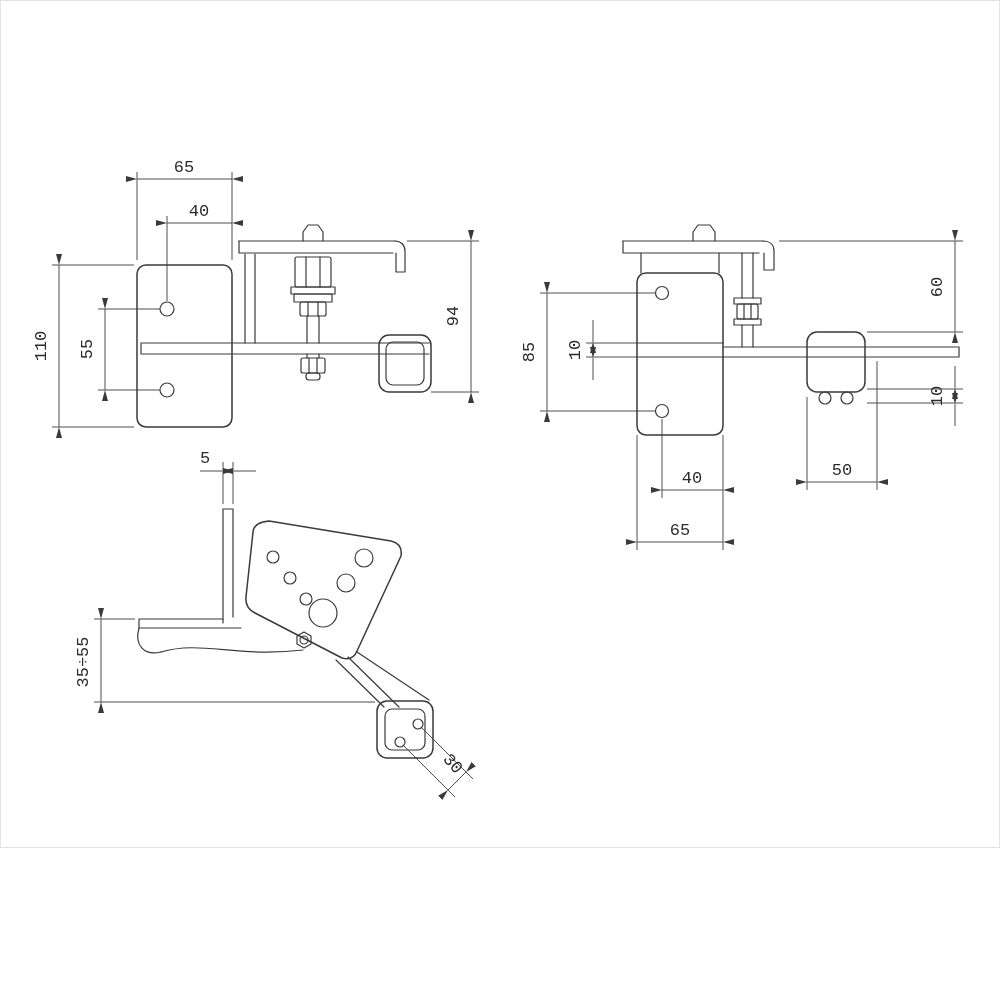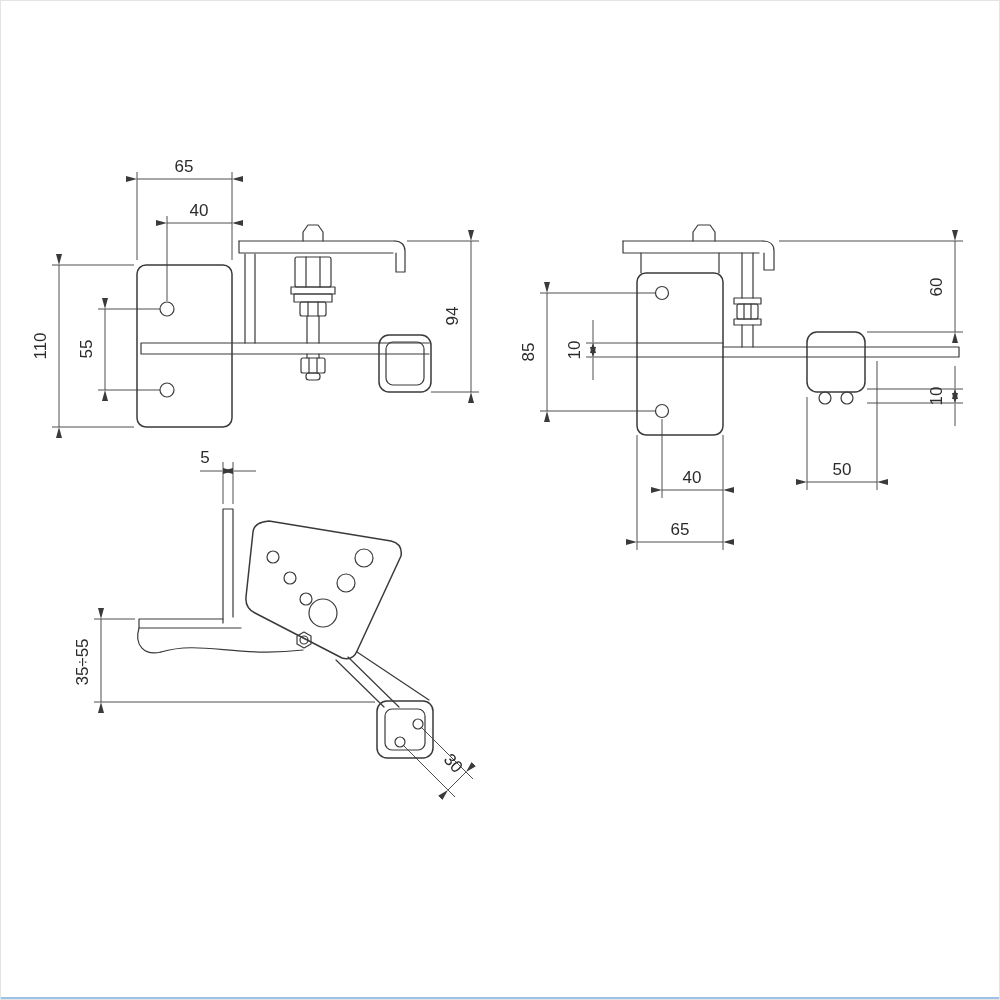--- a/index.html
+++ b/index.html
@@ -1,18 +1,18 @@
 <!DOCTYPE html>
 <html><head>
 <meta charset="utf-8">
 <style>
   html,body{margin:0;padding:0;background:#ffffff;}
-  .canvas{position:relative;width:1000px;height:1000px;background:#ffffff;
+  .canvas{position:relative;width:1000px;height:848px;background:#ffffff;
           border:1px solid #e4e4e4;box-sizing:border-box;overflow:hidden;
-          font-family:Liberation Sans, sans-serif;}
+          font-family:Liberation Mono, monospace;}
   svg{display:block;}
   
   .ol{fill:none;stroke:#3a3a3a;stroke-width:1.5;stroke-linecap:round;stroke-linejoin:round;}
   .ol2{fill:none;stroke:#3a3a3a;stroke-width:1.2;stroke-linecap:round;stroke-linejoin:round;}
   
   .tl{fill:none;stroke:#3a3a3a;stroke-width:0.9;stroke-linecap:butt;}
   .dim{font-size:17px;fill:#2b2b2b;}
   .accent{fill:#9cc3e6;}
 </style>
 </head>

